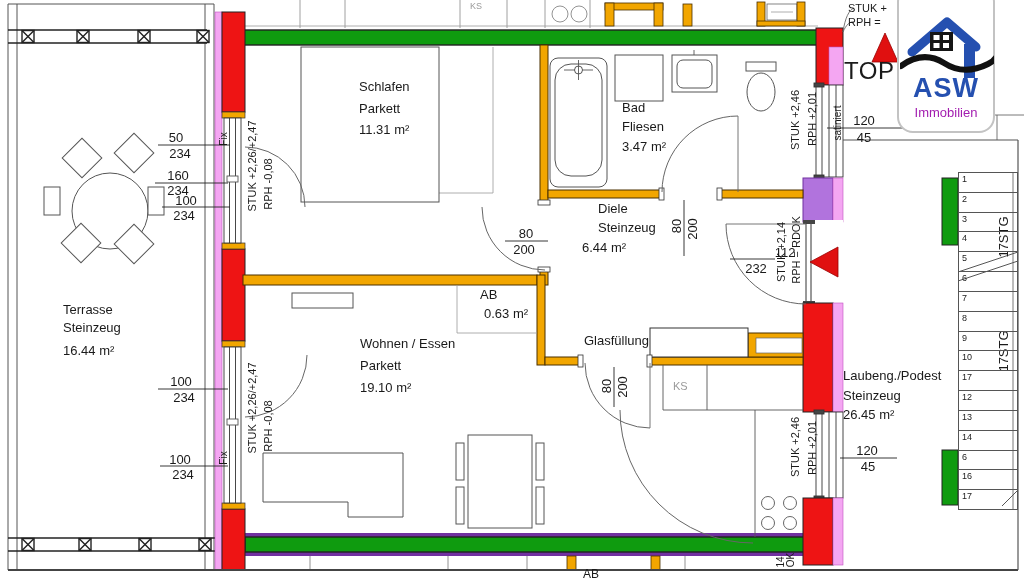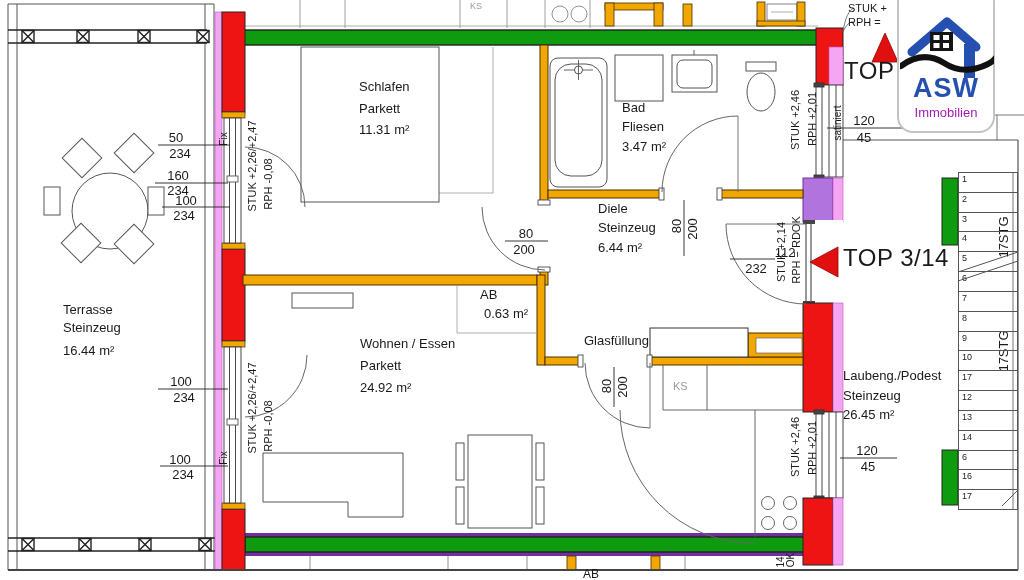--- a/index.html
+++ b/index.html
@@ -314,38 +314,37 @@
 <div class="lbl s13" style="left:359px;top:80px">Schlafen</div>
 <div class="lbl s13" style="left:359px;top:102px">Parkett</div>
 <div class="lbl s13" style="left:359px;top:123px">11.31 m²</div>
 
 <div class="lbl s13" style="left:622px;top:101px">Bad</div>
 <div class="lbl s13" style="left:622px;top:120px">Fliesen</div>
 <div class="lbl s13" style="left:622px;top:140px">3.47 m²</div>
 
 <div class="lbl s13" style="left:598px;top:202px">Diele</div>
 <div class="lbl s13" style="left:598px;top:221px">Steinzeug</div>
-<div class="lbl s13" style="left:598px;top:241px">6.44 m²</div>
+<div class="lbl s13" style="left:582px;top:241px">6.44 m²</div>
 
 <div class="lbl s13" style="left:480px;top:288px">AB</div>
 <div class="lbl s13" style="left:484px;top:307px">0.63 m²</div>
 
 <div class="lbl s13" style="left:360px;top:337px">Wohnen / Essen</div>
 <div class="lbl s13" style="left:360px;top:359px">Parkett</div>
-<div class="lbl s13" style="left:360px;top:381px">24.92 m²</div>
+<div class="lbl s13" style="left:360px;top:381px">19.10 m²</div>
 
 <div class="lbl s13" style="left:843px;top:369px">Laubeng./Podest</div>
 <div class="lbl s13" style="left:843px;top:389px">Steinzeug</div>
 <div class="lbl s13" style="left:843px;top:408px">26.45 m²</div>
 
 <div class="lbl s13" style="left:584px;top:334px">Glasfüllung</div>
 <div class="lbl s11 gray" style="left:673px;top:381px">KS</div>
 <div class="lbl s9 gray" style="left:470px;top:2px">KS</div>
 <div class="lbl s24" style="left:844px;top:59px">TOP 3</div>
-<div class="lbl s24" style="left:843px;top:246px">TOP 3/14</div>
 <div class="lbl s12" style="left:583px;top:568px">AB</div>
 <div class="lbl s11" style="left:848px;top:3px">STUK +</div>
 <div class="lbl s11" style="left:848px;top:17px">RPH =</div>
 
 <div class="lbl s13 ctr" style="left:176px;top:137px">50</div>
 <div class="lbl s13 ctr" style="left:180px;top:153px">234</div>
 <div class="lbl s13 ctr" style="left:178px;top:175px">160</div>
 <div class="lbl s13 ctr" style="left:178px;top:190px">234</div>
 <div class="lbl s13 ctr" style="left:186px;top:200px">100</div>
 <div class="lbl s13 ctr" style="left:184px;top:215px">234</div>

